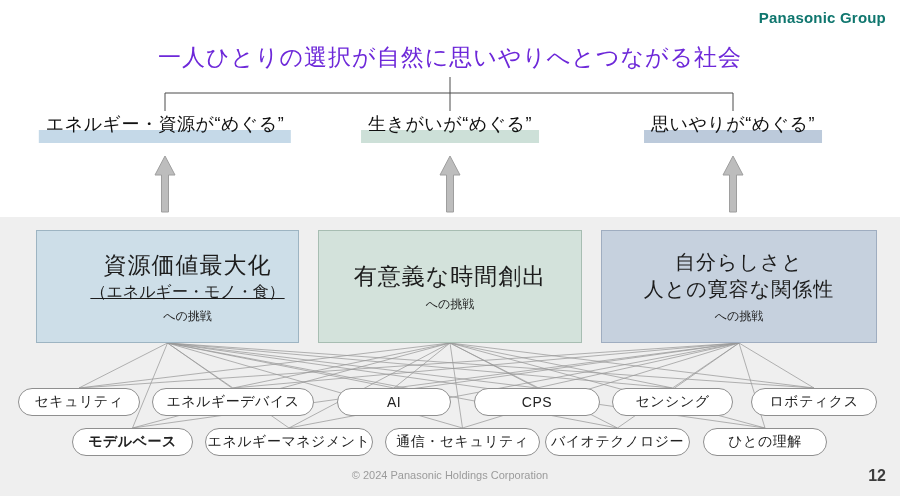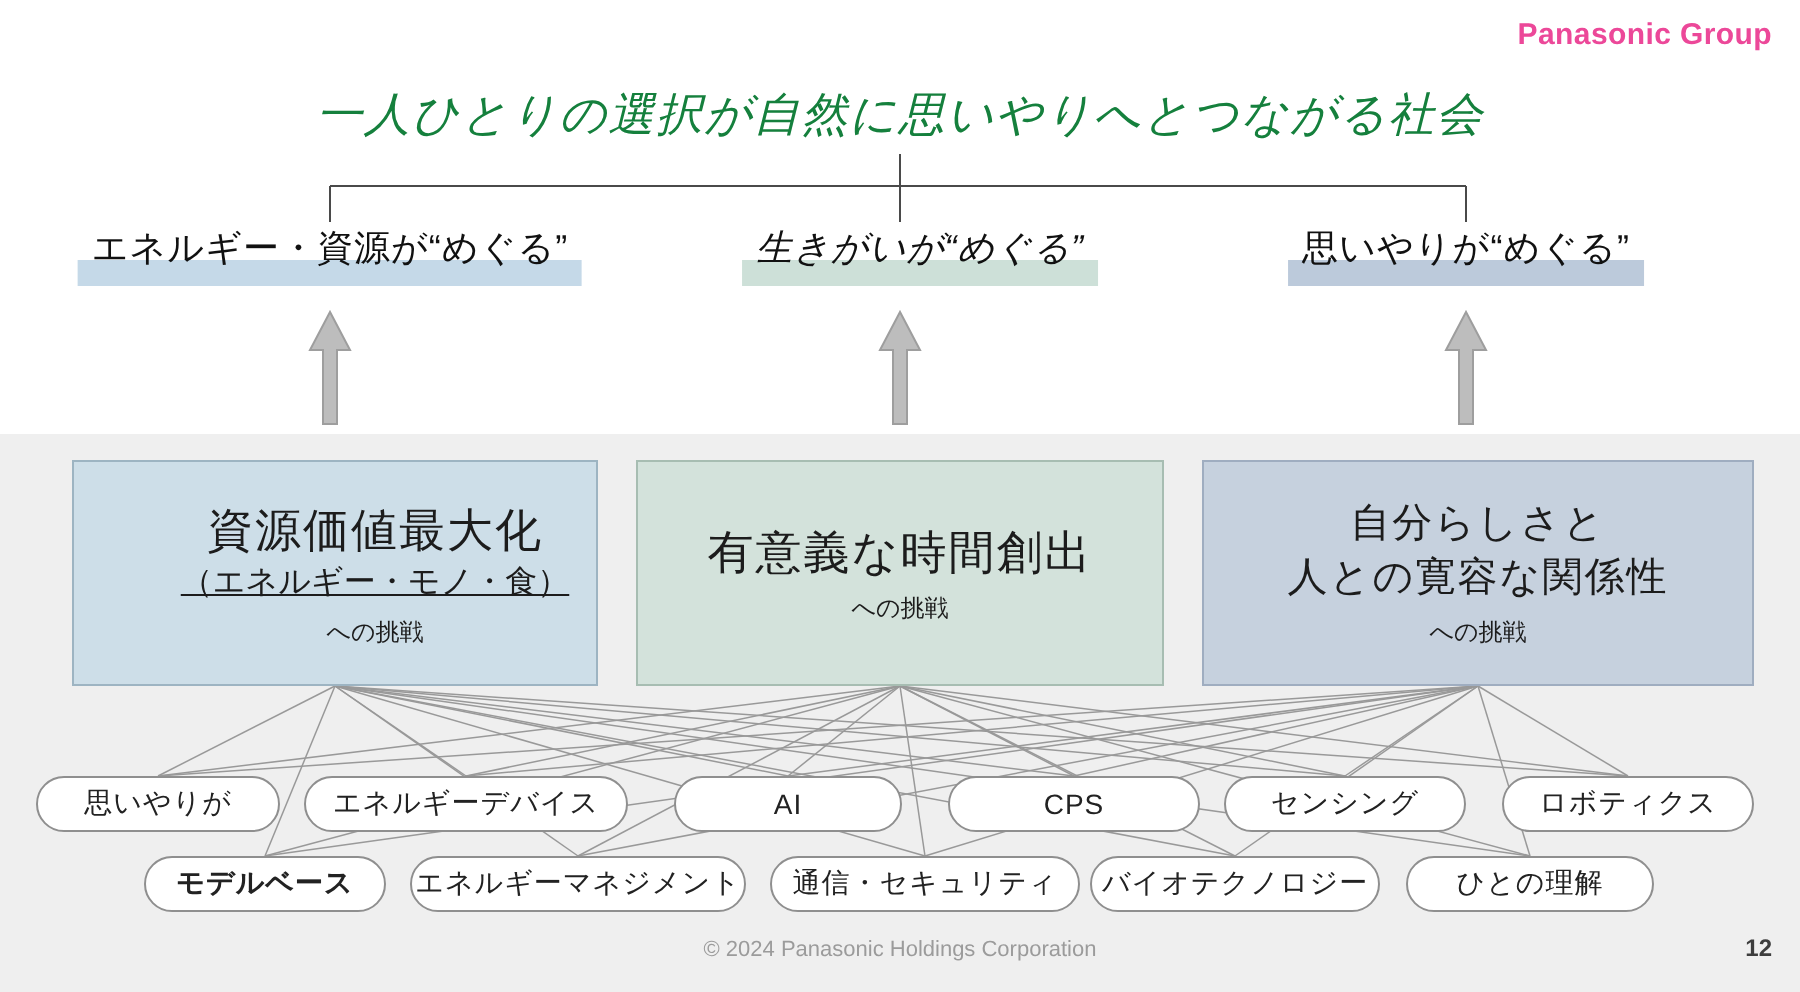--- a/index.html
+++ b/index.html
@@ -12,21 +12,21 @@
   .slide-header-text {
     position:absolute; left:14px; top:8px; font-size:13px; color:#222;
     letter-spacing:0.5px;
   }
   .logo {
     position:absolute; right:14px; top:9px; font-size:15px; font-weight:bold;
     letter-spacing:0.2px;
   }
   .page-title {
     position:absolute; left:0; top:42px; width:900px; text-align:center;
-    font-size:23px; font-weight:500; letter-spacing:1px; margin:0; color:#15803d;font-style:italic;
+    font-size:23px; font-weight:500; letter-spacing:1px; margin:0; color:#6d28d9;
   }
   .band {
     position:absolute; left:0; top:217px; width:900px; height:279px;
     background:#efefef;
   }
   #overlay { position:absolute; left:0; top:0; width:900px; height:496px; z-index:1; }
   .phrase {
     position:absolute; top:114px; transform:translateX(-50%);
     font-size:18px; font-weight:500; letter-spacing:0.5px; white-space:nowrap;
     line-height:21px; padding:0 7px 8px 7px; z-index:2; color:#111;
@@ -44,29 +44,29 @@
     position:absolute; height:28px; box-sizing:border-box; background:#ffffff;
     border:1px solid #8f8f8f; border-radius:14px; z-index:2;
     display:flex; align-items:center; justify-content:center;
     font-size:14px; letter-spacing:0.5px; color:#222; white-space:nowrap;
   }
   .copyright {
     position:absolute; left:0; top:469px; width:900px; text-align:center;
     font-size:11px; color:#9b9b9b; z-index:2;
   }
   .page-number {
-    position:absolute; right:14px; top:467px; font-size:12px; font-weight:600;
+    position:absolute; right:14px; top:467px; font-size:16px; font-weight:600;
     color:#3d3d3d; z-index:2;margin-left:25px;
   }
 </style>
 </head>
 <body>
 
 <div class="slide">
-  <div class="logo" style="color: #ec4899;">Panasonic Group</div>
+  <div class="logo" style="color: #0f766e;">Panasonic Group</div>
   <h1 class="page-title">一人ひとりの選択が自然に思いやりへとつながる社会</h1>
 
   <div class="band"></div>
 
   <svg id="overlay" width="900" height="496" viewBox="0 0 900 496">
       <path d="M450,77 V93 M165,93 H733 M165,93 V111 M450,93 V111 M733,93 V111" stroke="#4a4a4a" stroke-width="1" fill="none"></path>
       <polygon points="165,156 155,175 161.5,175 161.5,212 168.5,212 168.5,175 175,175" fill="#bdbdbd" stroke="#9e9e9e" stroke-width="1"></polygon>
       <polygon points="450,156 440,175 446.5,175 446.5,212 453.5,212 453.5,175 460,175" fill="#bdbdbd" stroke="#9e9e9e" stroke-width="1"></polygon>
       <polygon points="733,156 723,175 729.5,175 729.5,212 736.5,212 736.5,175 743,175" fill="#bdbdbd" stroke="#9e9e9e" stroke-width="1"></polygon>
       <path d="M167.5,343 L79,388" stroke="#999999" stroke-width="0.75" fill="none"></path>
@@ -99,41 +99,41 @@
       <path d="M739,343 L814,388" stroke="#999999" stroke-width="0.75" fill="none"></path>
       <path d="M739,343 L132.5,428" stroke="#999999" stroke-width="0.75" fill="none"></path>
       <path d="M739,343 L289,428" stroke="#999999" stroke-width="0.75" fill="none"></path>
       <path d="M739,343 L462.5,428" stroke="#999999" stroke-width="0.75" fill="none"></path>
       <path d="M739,343 L617.5,428" stroke="#999999" stroke-width="0.75" fill="none"></path>
       <path d="M739,343 L765,428" stroke="#999999" stroke-width="0.75" fill="none"></path>
     </svg>
 
   <div id="phrases">
       <div class="phrase" style="left: 165px; background-image: linear-gradient(rgba(0, 0, 0, 0) 16px, rgb(197, 217, 232) 16px);">エネルギー・資源が“めぐる”</div>
-      <div class="phrase" style="left: 460px; background-image: linear-gradient(rgba(0, 0, 0, 0) 16px, rgb(205, 224, 216) 16px); font-style: italic;">生きがいが“めぐる”</div>
+      <div class="phrase" style="left: 450px; background-image: linear-gradient(rgba(0, 0, 0, 0) 16px, rgb(205, 224, 216) 16px);">生きがいが“めぐる”</div>
       <div class="phrase" style="left: 733px; background-image: linear-gradient(rgba(0, 0, 0, 0) 16px, rgb(188, 202, 219) 16px);">思いやりが“めぐる”</div>
     </div>
   <div id="boxes">
       <div class="box" style="left: 36px; width: 263px; background: rgb(205, 222, 232); border-color: rgb(157, 180, 194); padding-left: 40px;">
         <div class="lg">資源価値最大化</div>
         <div class="md">（エネルギー・モノ・食）</div>
         <div class="sm">への挑戦</div>
       </div>
       <div class="box" style="left: 318px; width: 264px; background: rgb(211, 226, 219); border-color: rgb(167, 189, 178);">
         <div class="lg">有意義な時間創出</div>
         <div class="sm">への挑戦</div>
       </div>
       <div class="box" style="left: 601px; width: 276px; background: rgb(198, 209, 222); border-color: rgb(159, 173, 192);">
         <div class="lg2">自分らしさと</div>
         <div class="lg2">人との寛容な関係性</div>
         <div class="sm">への挑戦</div>
       </div>
     </div>
   <div id="pills">
-      <div class="pill" style="left: 18px; width: 122px; top: 388px;">思いやりが</div>
+      <div class="pill" style="left: 18px; width: 122px; top: 388px;">セキュリティ</div>
       <div class="pill" style="left: 152px; width: 162px; top: 388px;">エネルギーデバイス</div>
       <div class="pill" style="left: 337px; width: 114px; top: 388px;">AI</div>
       <div class="pill" style="left: 474px; width: 126px; top: 388px;">CPS</div>
       <div class="pill" style="left: 612px; width: 121px; top: 388px;">センシング</div>
       <div class="pill" style="left: 751px; width: 126px; top: 388px;">ロボティクス</div>
       <div class="pill" style="left: 72px; width: 121px; top: 428px; font-weight: bold;">モデルベース</div>
       <div class="pill" style="left: 205px; width: 168px; top: 428px;">エネルギーマネジメント</div>
       <div class="pill" style="left: 385px; width: 155px; top: 428px;">通信・セキュリティ</div>
       <div class="pill" style="left: 545px; width: 145px; top: 428px;">バイオテクノロジー</div>
       <div class="pill" style="left: 703px; width: 124px; top: 428px;">ひとの理解</div>

